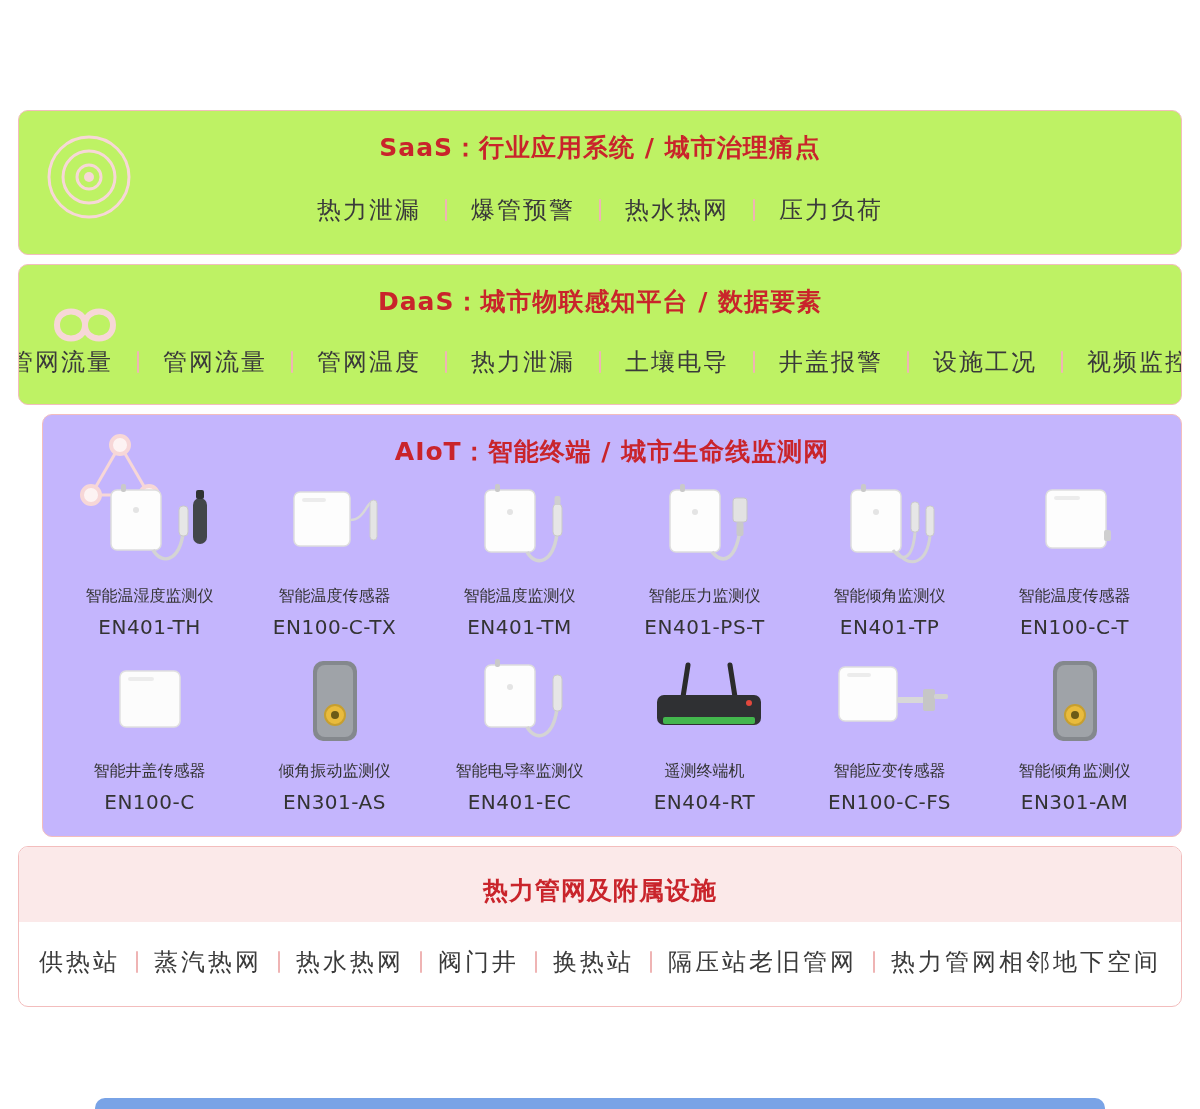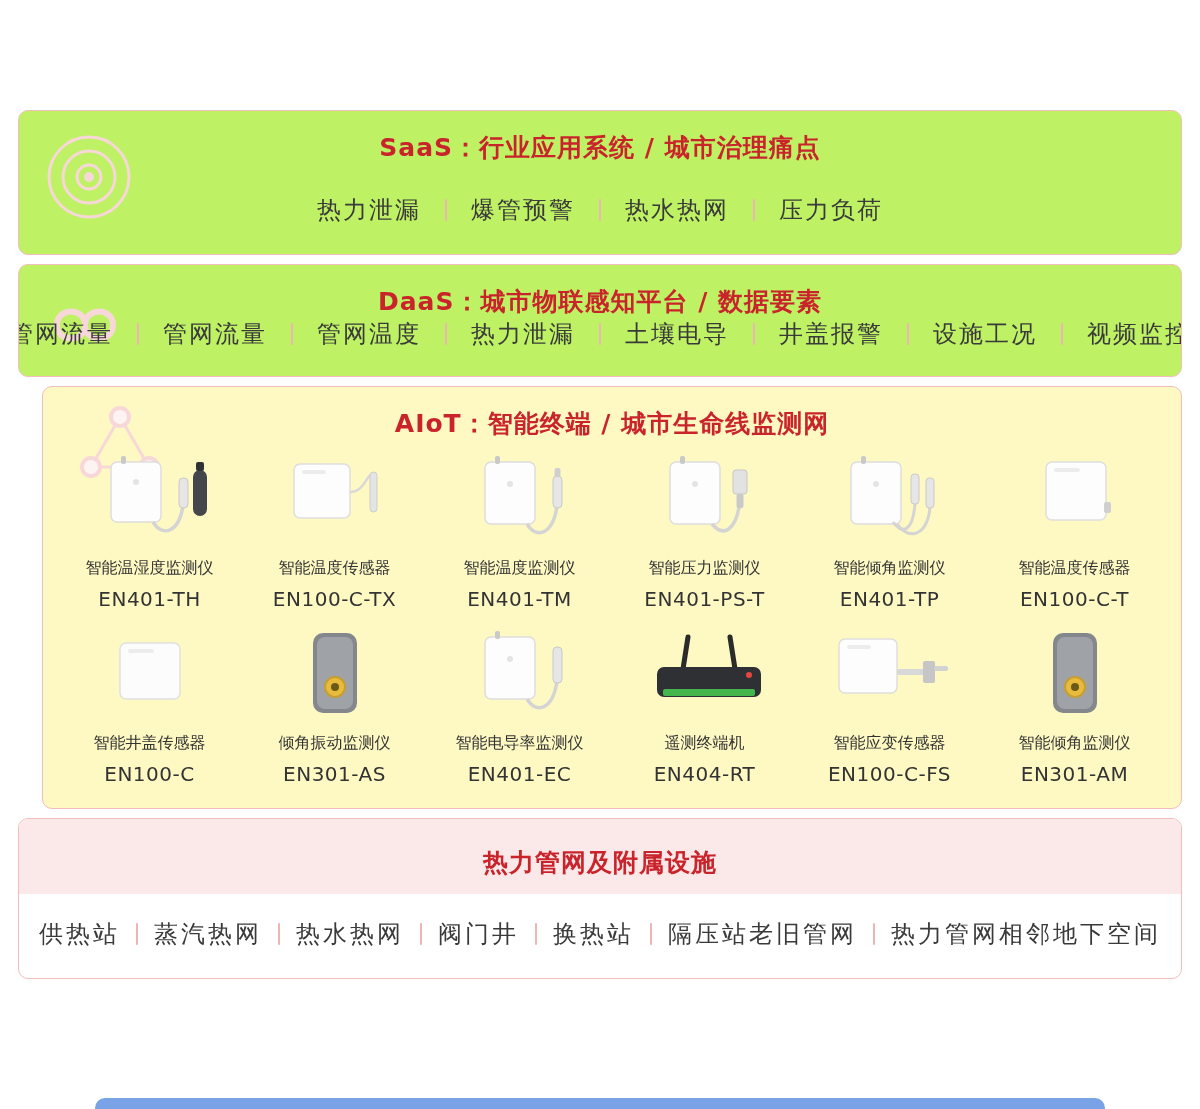--- a/index.html
+++ b/index.html
@@ -31,23 +31,23 @@
     display: flex; justify-content: center; align-items: center;
   }
   .item { font-size: 24px; color: #3a3a3a; letter-spacing: 2px; white-space: nowrap; }
   .sep { width: 2px; height: 22px; background: #efb4b4; border-radius: 1px; flex: 0 0 auto; }
   .watermark { position: absolute; z-index: 1; }
   .wm-saas { left: 22px; top: 18px; }
   .wm-daas { left: 24px; top: 30px; }
   .wm-aiot { left: 32px; top: 14px; }
 
   .saas .items { gap: 24px; margin-top: 30px; padding-bottom: 28px; }
-  .daas .items { gap: 24px; padding-bottom: 26px; }
-
-  .aiot { background: #fef9c3; margin-left: 24px; }
+  .daas .items { gap: 24px; margin-top: 28px; padding-bottom: 26px; }
+
+  .aiot { background: #c4b5fd; margin-left: 24px; }
   .products {
     position: relative; z-index: 2;
     display: grid; grid-template-columns: repeat(6, 1fr);
     row-gap: 18px; padding: 14px 14px 22px;
   }
   .product { text-align: center; }
   .device { height: 94px; display: flex; align-items: flex-end; justify-content: center; }
   .pname { font-size: 16px; color: #333333; margin-top: 10px; white-space: nowrap; font-family: Liberation Serif, serif; }
   .pmodel { font-size: 20px; color: #333333; margin-top: 8px; letter-spacing: 0.5px; }
 

